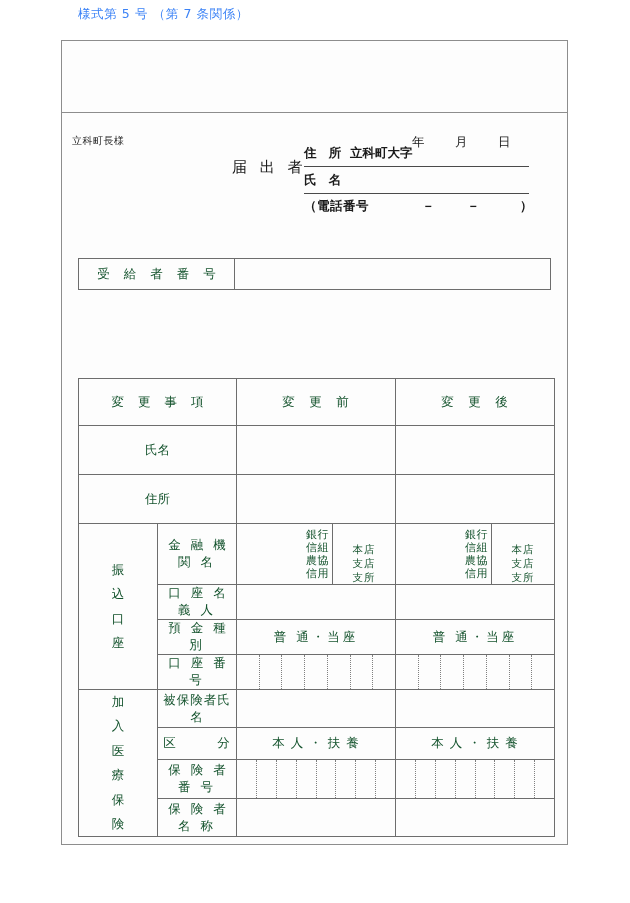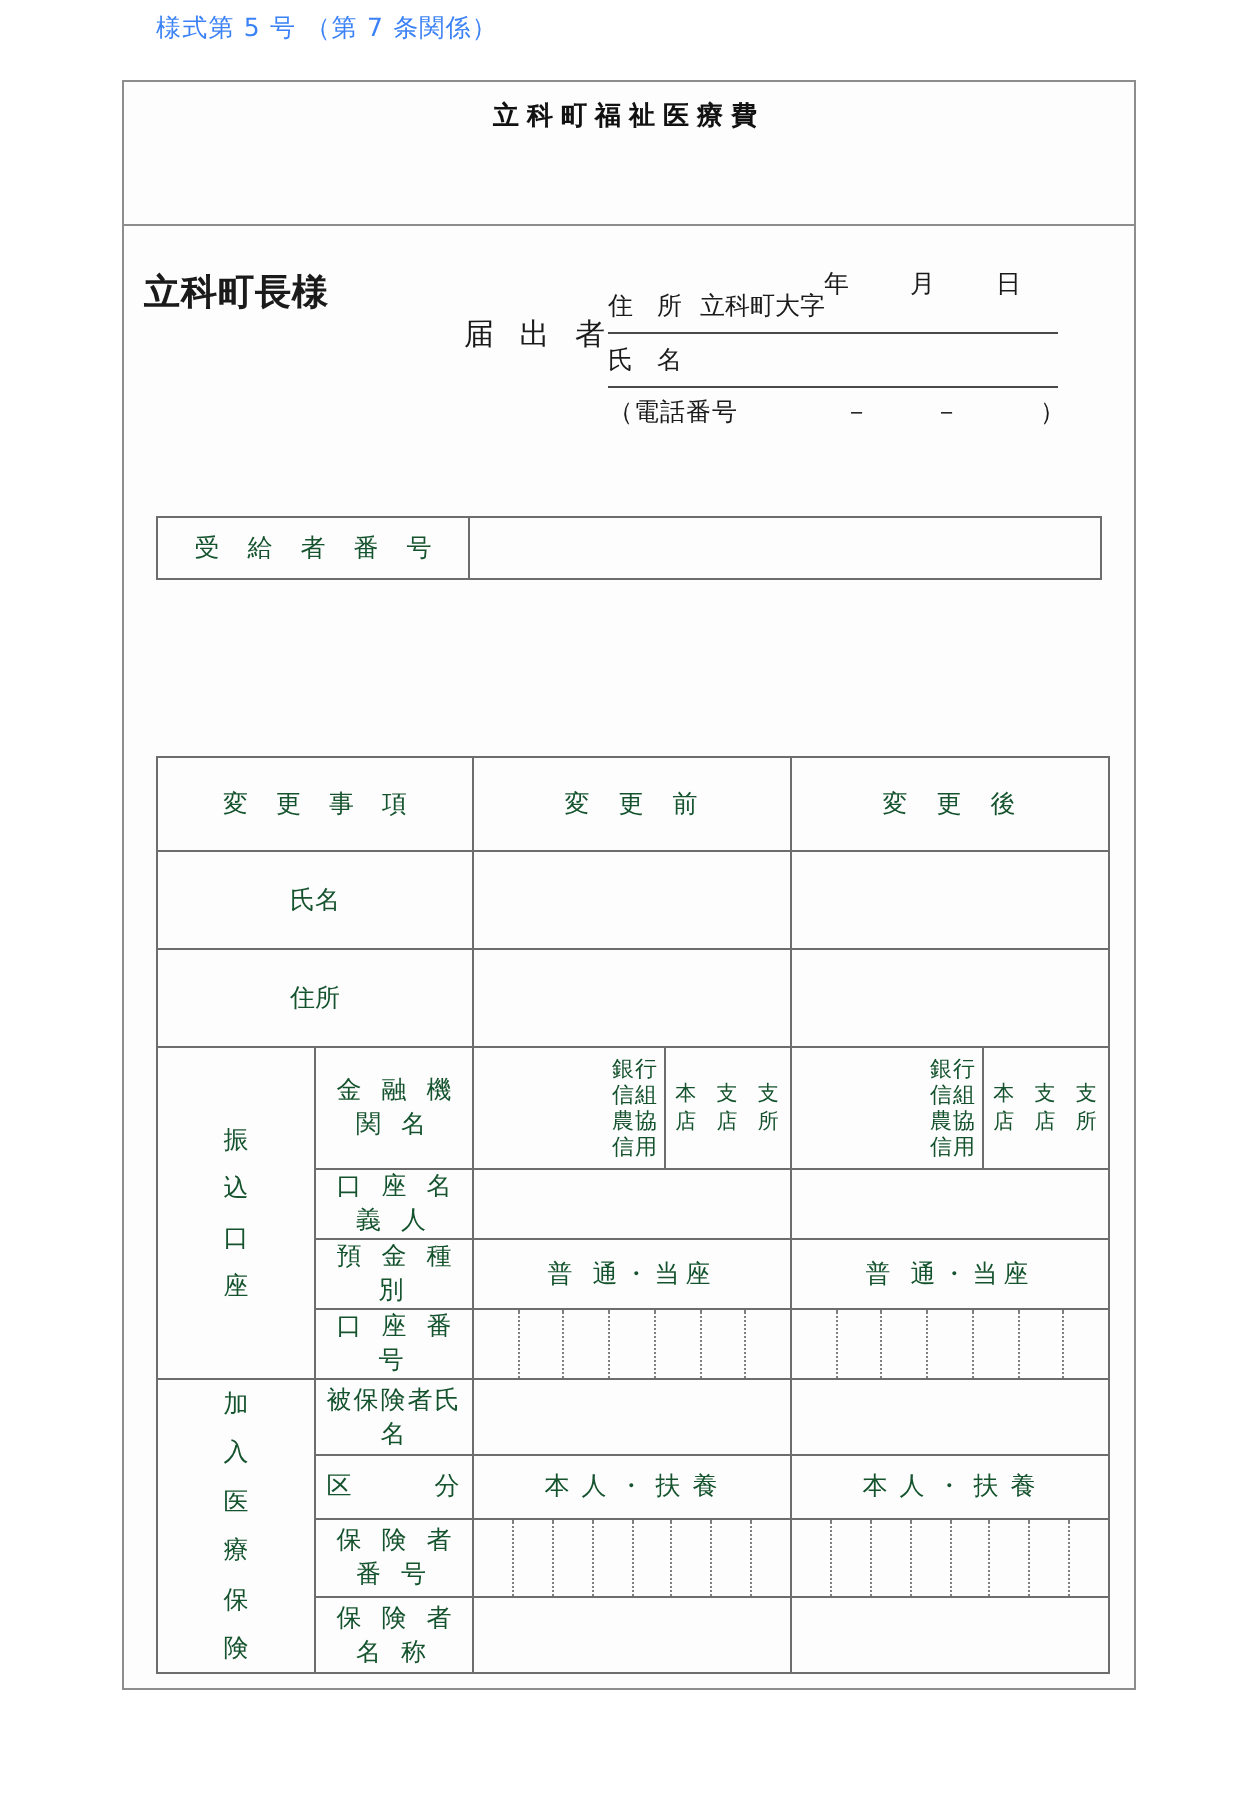--- a/index.html
+++ b/index.html
@@ -72,23 +72,22 @@
     position: absolute;
     left: 0;
     top: 73px;
     width: 100%;
     height: 110px;
   }
   .to-town {
     position: absolute;
     left: 10px;
     top: 20px;
-    font-size: 18px;
+    font-size: 10px;
     letter-spacing: 0.5px;
-    font-weight: bold;
   }
   .date-line {
     position: absolute;
     left: 350px;
     top: 20px;
     font-size: 12.5px;
     letter-spacing: 1px;
     white-space: nowrap;
   }
   .date-line span { display: inline-block; }
@@ -99,20 +98,21 @@
     left: 170px;
     top: 44px;
     font-size: 15px;
     letter-spacing: 4px;
   }
   .sub-lines {
     position: absolute;
     left: 242px;
     top: 26px;
     width: 225px;
+    font-weight: bold;
   }
   .sub-row {
     height: 26px;
     border-bottom: 1px solid #4a4a4a;
     font-size: 12.5px;
     line-height: 26px;
     white-space: nowrap;
   }
   .sub-row .lbl {
     display: inline-block;
@@ -201,21 +201,21 @@
     box-sizing: border-box;
   }
   .bank-kind span {
     font-size: 11px;
     line-height: 13px;
     letter-spacing: 0.5px;
   }
   .bank-branch {
     flex: 0 0 62px;
     display: flex;
-    flex-direction: row;
+    flex-direction: column;
     justify-content: flex-end;
     align-items: center;
     box-sizing: border-box;
   }
   .bank-branch span {
     font-size: 10.5px;
     line-height: 14px;
     letter-spacing: 1px;
   }
 
@@ -240,21 +240,20 @@
 </head>
 <body>
 
 <div class="page">
 
   <div class="form-no">様式第 5 号 （第 7 条関係）</div>
 
   <div class="frame">
 
     <div class="title-box">
-      <div class="title-small">立科町福祉医療費</div>
     </div>
 
     <div class="addr-block">
       <div class="to-town">立科町長様</div>
 
       <div class="date-line">
         <span class="date-y">年</span>
         <span class="date-m">月</span>
         <span class="date-d">日</span>
       </div>

